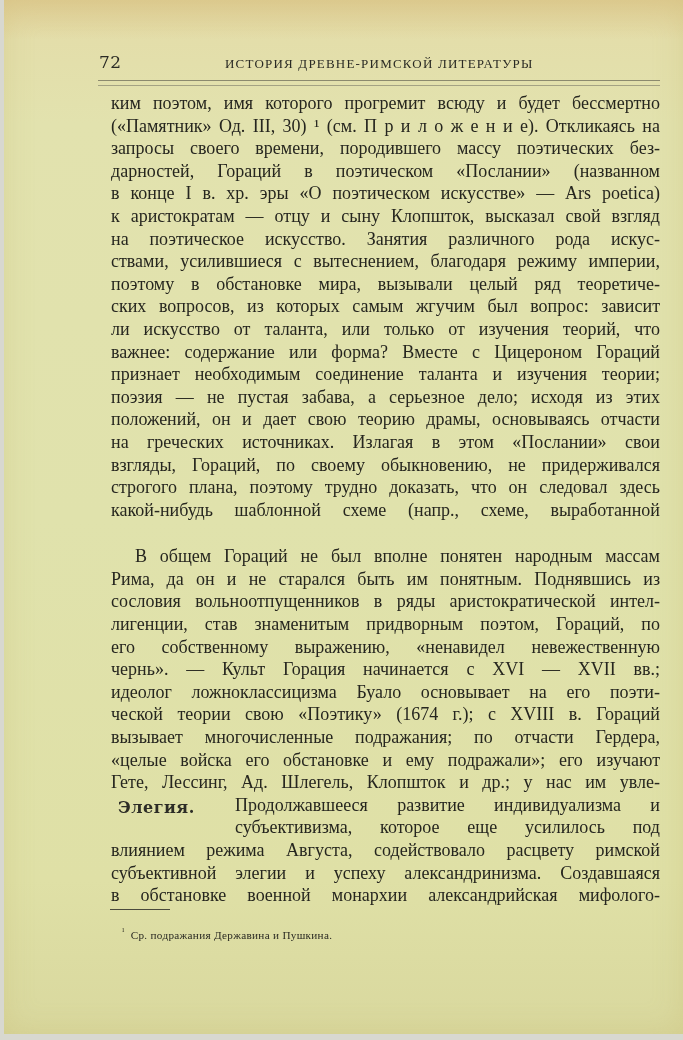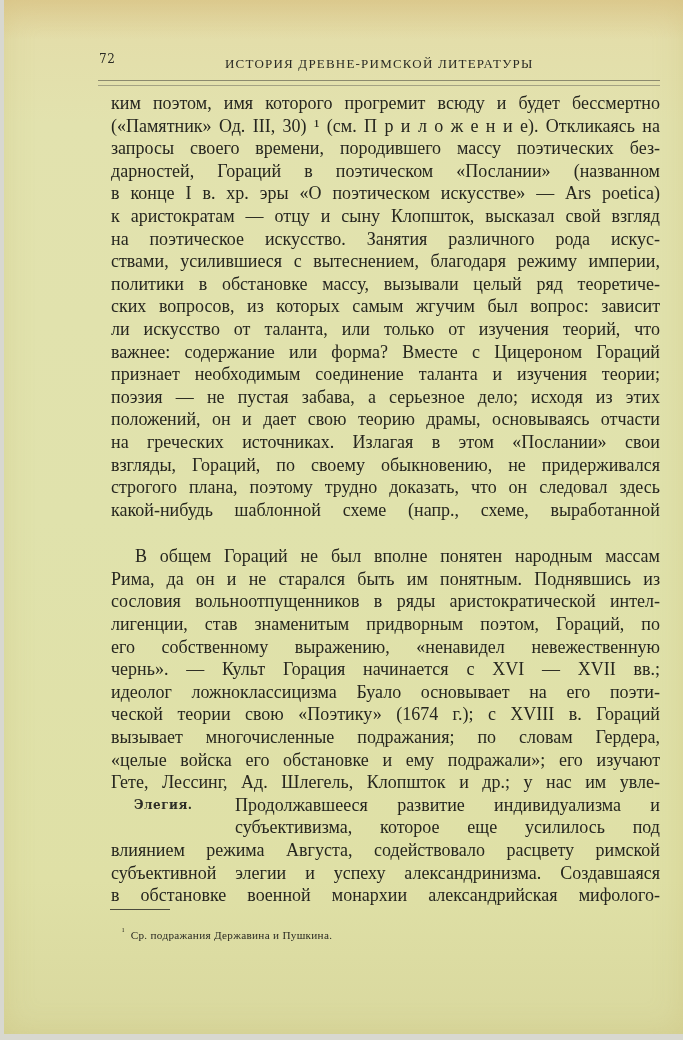--- a/index.html
+++ b/index.html
@@ -15,21 +15,21 @@
   }
   .page::before {
     content: ""; position: absolute; left: 0; top: 0; right: 0; height: 40px;
     background: linear-gradient(180deg, rgba(215,185,120,0.45), rgba(215,185,120,0));
   }
   .header {
     position: absolute; left: 95px; top: 52px; width: 560px; height: 22px;
     font-family: "DejaVu Serif", serif; color: #2a2a24;
   }
   .page-number {
-    position: absolute; left: 0; top: 0; font-size: 12px; letter-spacing: 0.5px;
+    position: absolute; left: 0; top: 0; font-size: 17px; letter-spacing: 0.5px;
   }
   .running-title {
     position: absolute; left: 126px; top: 4px; font-size: 13px; letter-spacing: 1.2px;
     font-family: "Liberation Serif", serif;
   }
   .header-rule {
     position: absolute; left: 94px; top: 80px; width: 562px; height: 4px;
     border-top: 1px solid #7e7c64; border-bottom: 1px solid #9a987c;
     opacity: 0.85;
   }
@@ -39,22 +39,22 @@
     color: #26261f;
   }
   .line {
     display: block; white-space: nowrap; text-align: justify; text-align-last: justify;
     height: 22.6px; overflow: visible;
   }
   .line.last { text-align-last: left; }
   .line.indent { padding-left: 24px; margin-top: 24px; }
   .line.margin-indent { padding-left: 124px; }
   .margin-note {
-    position: absolute; left: 130px; top: 798px;
-    font-family: "DejaVu Serif", serif; font-size: 12px; font-weight: bold;
+    position: absolute; left: 114px; top: 798px;
+    font-family: "DejaVu Serif", serif; font-size: 16px; font-weight: bold;
     color: #2d2d26; letter-spacing: 0.5px; text-align: right;
   }
   .footnote-rule {
     position: absolute; left: 106px; top: 909px; width: 60px; height: 0;
     border-top: 1.5px solid #4a4a3c;
   }
   .footnote {
     position: absolute; left: 118px; top: 927px;
     font-family: Liberation Serif, serif; font-size: 11.2px; color: #2a2a22;
     letter-spacing: 0.3px;
@@ -74,41 +74,41 @@
   <div class="body-text">
 
     <span class="line">ким поэтом, имя которого прогремит всюду и будет бессмертно</span>
     <span class="line">(«Памятник» Од. III, 30) ¹ (см. П р и л о ж е н и е). Откликаясь на</span>
     <span class="line">запросы своего времени, породившего массу поэтических без-</span>
     <span class="line">дарностей, Гораций в поэтическом «Послании» (названном</span>
     <span class="line">в конце I в. хр. эры «О поэтическом искусстве» — Ars poetica)</span>
     <span class="line">к аристократам — отцу и сыну Клопшток, высказал свой взгляд</span>
     <span class="line">на поэтическое искусство. Занятия различного рода искус-</span>
     <span class="line">ствами, усилившиеся с вытеснением, благодаря режиму империи,</span>
-    <span class="line">политики в обстановке массу, вызывали целый ряд теоретиче-</span>
+    <span class="line">поэтому в обстановке мира, вызывали целый ряд теоретиче-</span>
     <span class="line">ских вопросов, из которых самым жгучим был вопрос: зависит</span>
     <span class="line">ли искусство от таланта, или только от изучения теорий, что</span>
     <span class="line">важнее: содержание или форма? Вместе с Цицероном Гораций</span>
     <span class="line">признает необходимым соединение таланта и изучения теории;</span>
     <span class="line">поэзия — не пустая забава, а серьезное дело; исходя из этих</span>
     <span class="line">положений, он и дает свою теорию драмы, основываясь отчасти</span>
     <span class="line">на греческих источниках. Излагая в этом «Послании» свои</span>
     <span class="line">взгляды, Гораций, по своему обыкновению, не придерживался</span>
     <span class="line">строгого плана, поэтому трудно доказать, что он следовал здесь</span>
     <span class="line">какой-нибудь шаблонной схеме (напр., схеме, выработанной</span>
 
     <span class="line indent">В общем Гораций не был вполне понятен народным массам</span>
     <span class="line">Рима, да он и не старался быть им понятным. Поднявшись из</span>
     <span class="line">сословия вольноотпущенников в ряды аристократической интел-</span>
     <span class="line">лигенции, став знаменитым придворным поэтом, Гораций, по</span>
     <span class="line">его собственному выражению, «ненавидел невежественную</span>
     <span class="line">чернь». — Культ Горация начинается с XVI — XVII вв.;</span>
     <span class="line">идеолог ложноклассицизма Буало основывает на его поэти-</span>
     <span class="line">ческой теории свою «Поэтику» (1674 г.); с XVIII в. Гораций</span>
-    <span class="line">вызывает многочисленные подражания; по словам Гердера,</span>
+    <span class="line">вызывает многочисленные подражания; по отчасти Гердера,</span>
     <span class="line">«целые войска его обстановке и ему подражали»; его изучают</span>
     <span class="line">Гете, Лессинг, Ад. Шлегель, Клопшток и др.; у нас им увле-</span>
 
     <span class="line margin-indent">Продолжавшееся развитие индивидуализма и</span>
     <span class="line margin-indent">субъективизма, которое еще усилилось под</span>
     <span class="line">влиянием режима Августа, содействовало расцвету римской</span>
     <span class="line">субъективной элегии и успеху александринизма. Создавшаяся</span>
     <span class="line">в обстановке военной монархии александрийская мифолого-</span>
   </div>
 

